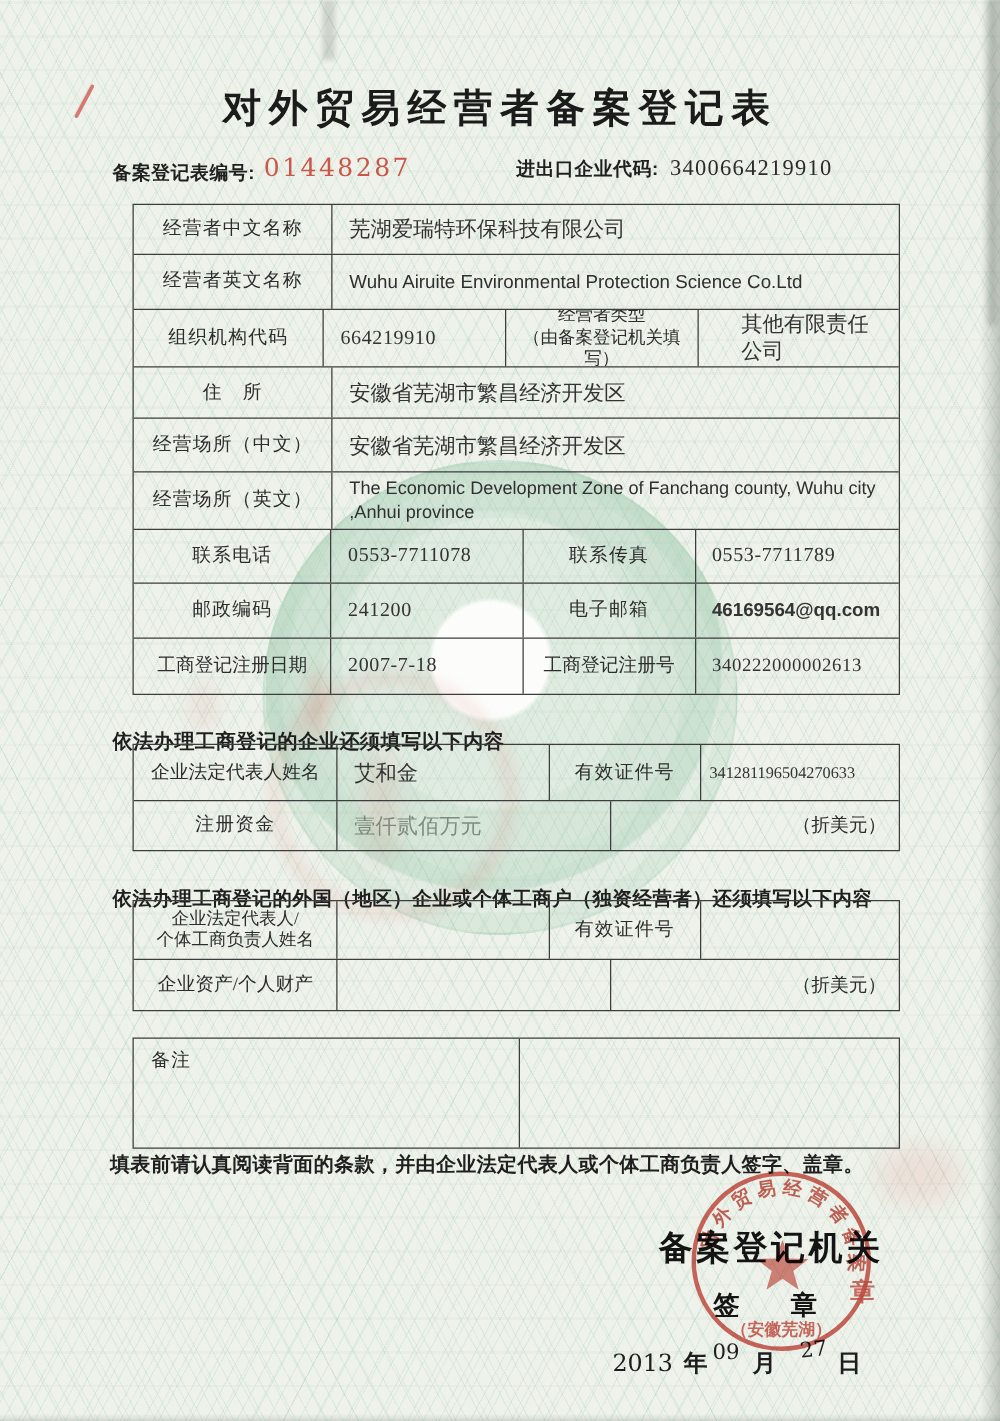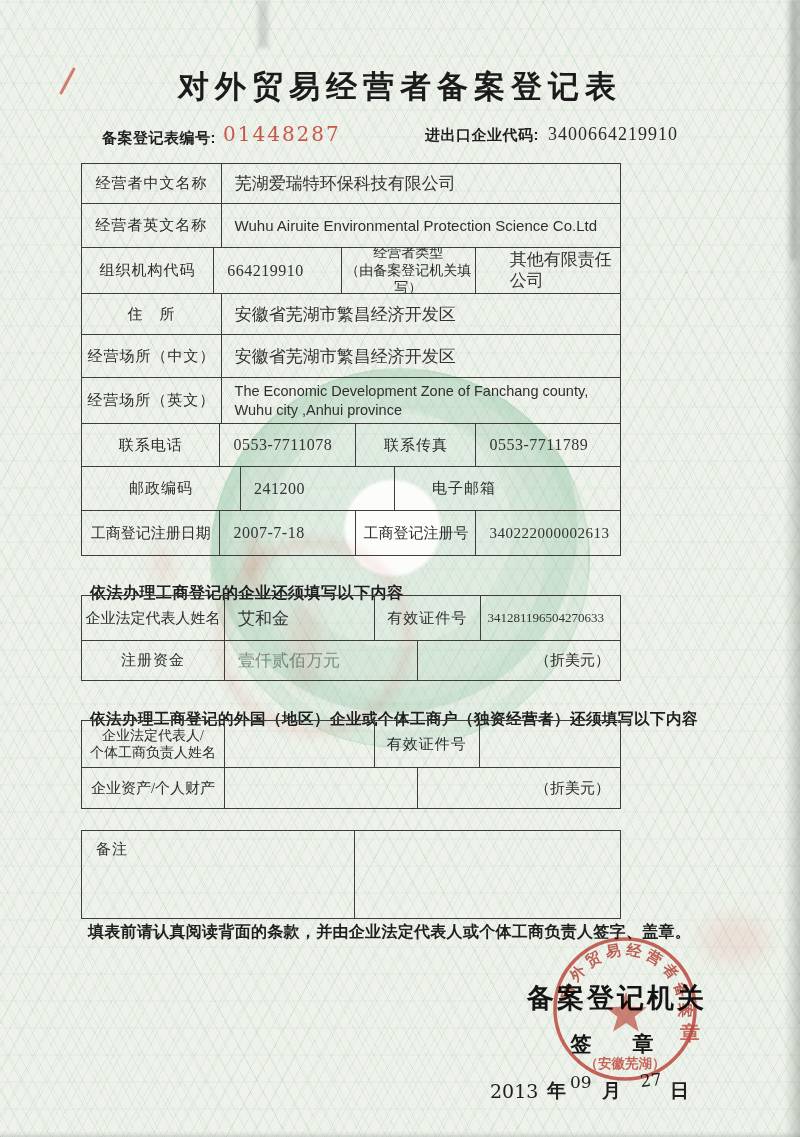--- a/index.html
+++ b/index.html
@@ -40,28 +40,28 @@
   .edge-right-top{position:absolute;right:3px;top:0;width:7px;height:260px;
     background:rgba(70,80,75,0.22);filter:blur(2px);z-index:5;}
   .smudge-top{position:absolute;left:258px;top:0;width:10px;height:48px;
     background:rgba(110,120,112,0.25);filter:blur(2px);z-index:5;}
   .edge-bottom{position:absolute;left:0;bottom:0;width:100%;height:6px;
     background:linear-gradient(0deg,rgba(120,125,118,0.22),transparent);z-index:5;}
 
   
   .title{left:0;right:0;top:66px;text-align:center;font-size:31px;font-weight:bold;
     letter-spacing:6px;color:#1b1b1b;z-index:2;}
-  .meta-label{font-weight:bold;font-size:15px;color:#1f1f1f;letter-spacing:0.5px;margin-left:12px;}
+  .meta-label{font-weight:bold;font-size:15px;color:#1f1f1f;letter-spacing:0.5px;}
   .form-no{font-family:"DejaVu Serif","Liberation Serif",serif;font-size:20px;color:#c9584a;
     letter-spacing:2px;margin-left:7px;position:relative;top:-2px;}
   .code-val{font-family:"Liberation Serif","DejaVu Serif",serif;font-size:18px;color:#2a2a2a;
     letter-spacing:1px;margin-left:9px;}
 
   
-  .tbl{position:absolute;left:81px;width:540px;border:1px solid #3d3d3d;box-sizing:border-box;z-index:2;}
+  .tbl{position:absolute;left:106px;width:614px;border:1px solid #3d3d3d;box-sizing:border-box;z-index:2;}
   .tr{display:flex;border-bottom:1px solid #3d3d3d;box-sizing:border-box;}
   .tbl .tr:last-child{border-bottom:none;}
   .td{border-right:1px solid #3d3d3d;box-sizing:border-box;display:flex;align-items:center;overflow:hidden;}
   .tr .td:last-child{border-right:none;}
   .lab{justify-content:center;text-align:center;font-family:"Liberation Serif","DejaVu Serif",serif;
     font-size:15px;color:#2c2c2c;letter-spacing:1px;line-height:1.25;}
   .lab .two{display:block;}
   .val{padding-left:13px;font-family:"Liberation Serif","DejaVu Serif",serif;font-size:17px;color:#333;}
   .val.en{font-family:"Liberation Sans","DejaVu Sans",sans-serif;font-size:15px;color:#2f2f2f;
     line-height:1.3;padding-right:8px;}
@@ -159,20 +159,21 @@
     <div class="tr h43">
       <div class="td lab w159">联系电话</div>
       <div class="td val num w154">0553-7711078</div>
       <div class="td lab w138">联系传真</div>
       <div class="td val num w163">0553-7711789</div>
     </div>
     <div class="tr h44">
       <div class="td lab w159">邮政编码</div>
       <div class="td val num w154">241200</div>
       <div class="td lab w138">电子邮箱</div>
+      <div class="td val bold-sans w163">46169564@qq.com</div>
     </div>
     <div class="tr h44">
       <div class="td lab w159" style="letter-spacing:0;">工商登记注册日期</div>
       <div class="td val num w154">2007-7-18</div>
       <div class="td lab w138" style="letter-spacing:0;">工商登记注册号</div>
       <div class="td val num w163" style="font-size:15px;">340222000002613</div>
     </div>
   </div>
 
   <div class="section-heading" style="top:570px;">依法办理工商登记的企业还须填写以下内容</div>

